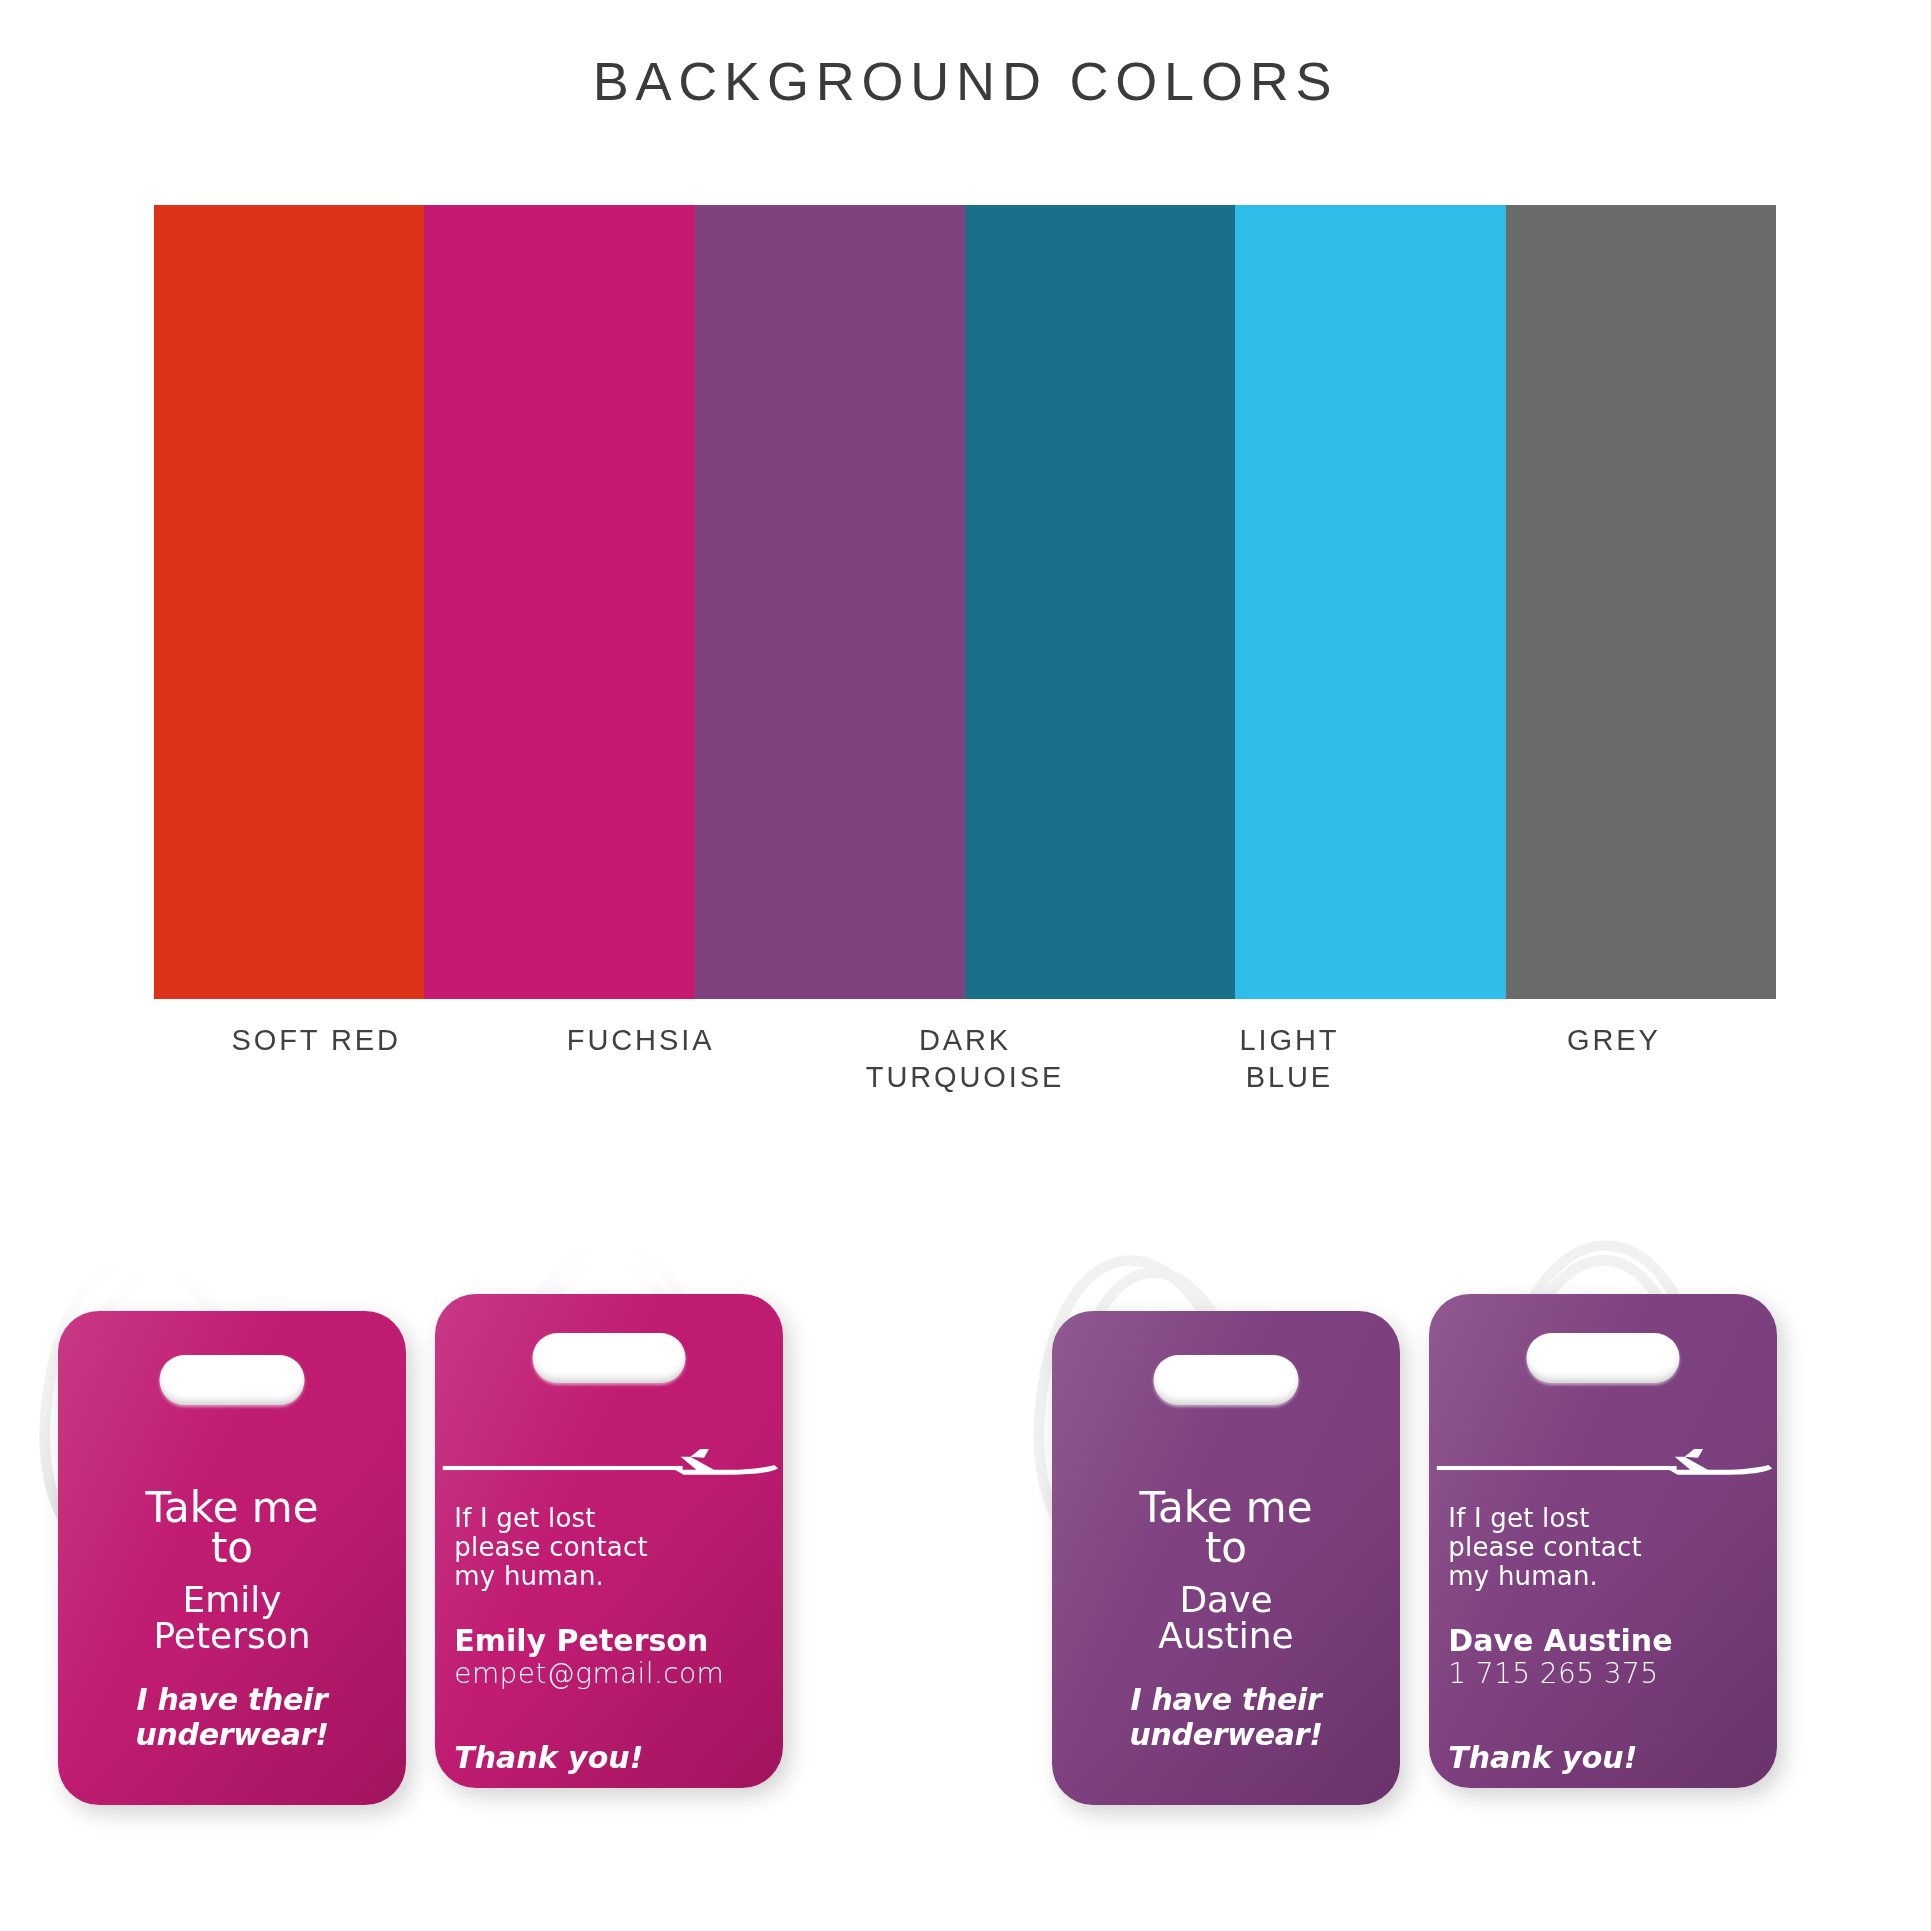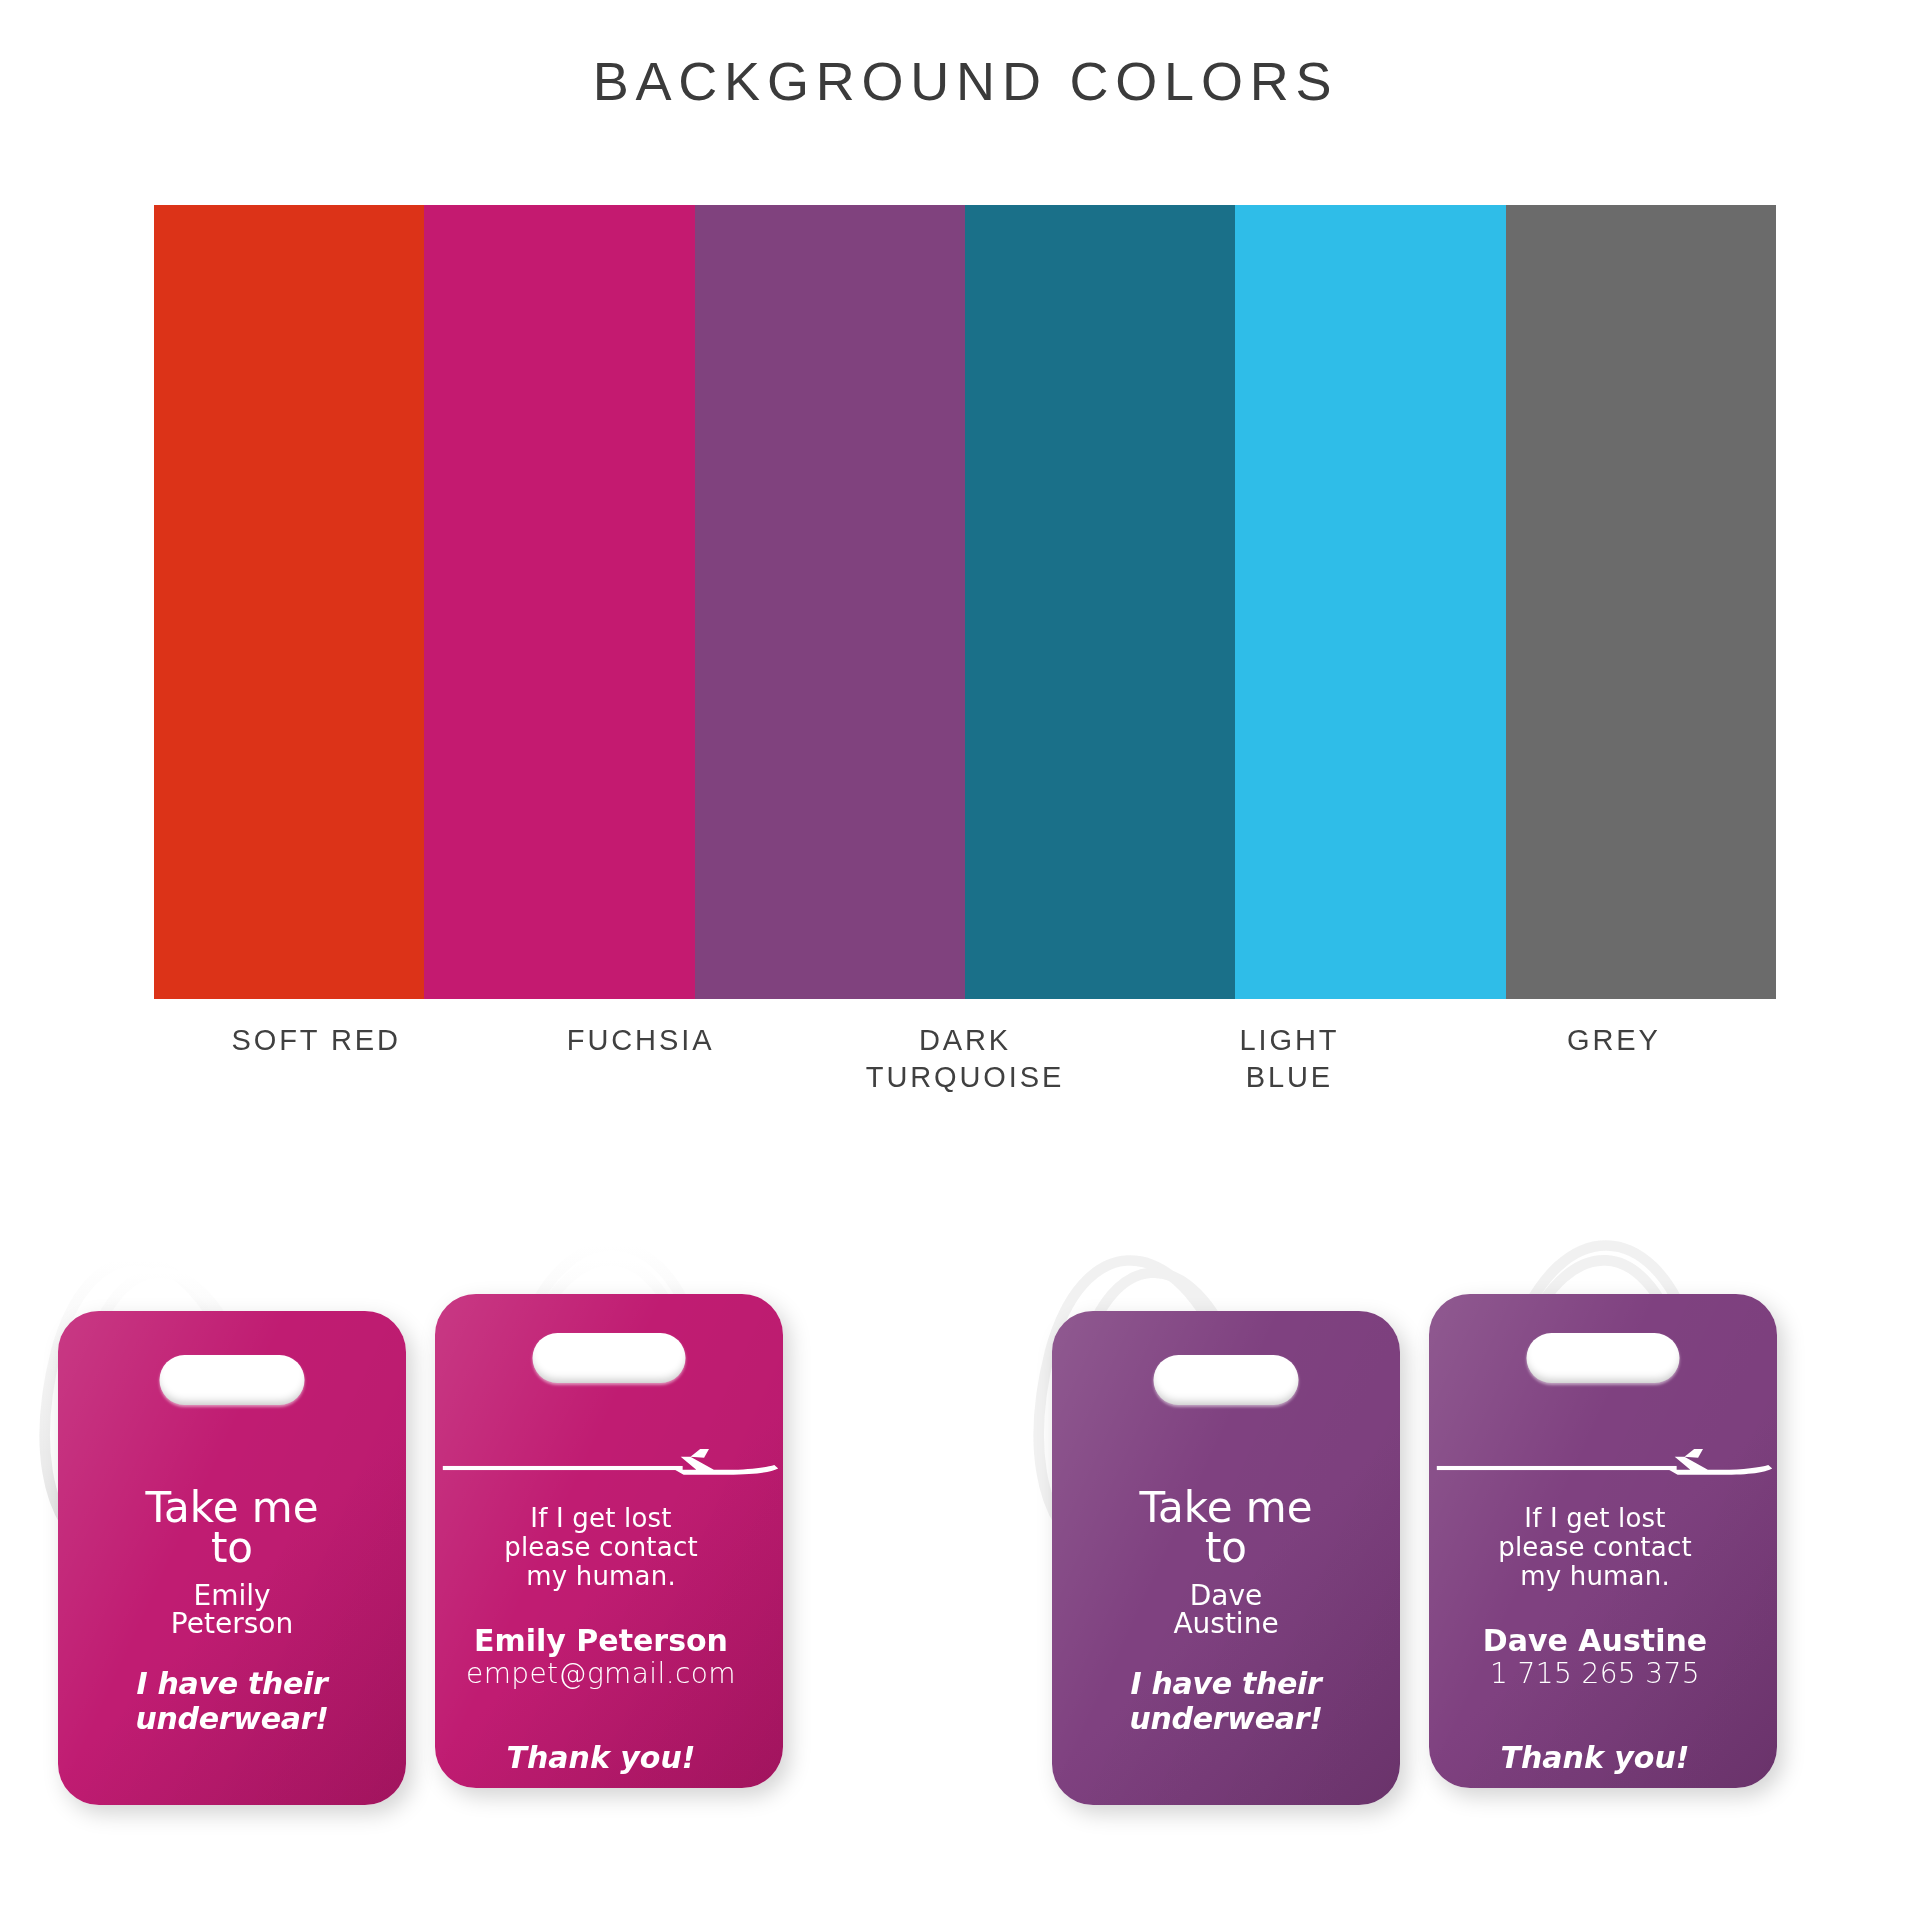--- a/index.html
+++ b/index.html
@@ -107,21 +107,21 @@
     font-size:42px; font-weight:400; line-height:0.98;
     letter-spacing:0px;
   }
   .t-to{
     font-family:"DejaVu Sans", sans-serif;
     font-size:42px; font-weight:400; line-height:1.05;
     margin-top:-1.9px;
   }
   .t-name{
     font-family:"DejaVu Sans", sans-serif;
-    font-size:28px; font-weight:400; line-height:1.0;
+    font-size:36px; font-weight:400; line-height:1.0;
     margin-top:11.6px;
     white-space:pre-line;
   }
   .t-tagline{
     font-family:"DejaVu Sans", sans-serif;
     font-style:italic; font-weight:bold;
     font-size:30px; line-height:1.16;
     margin-top:29px;
     white-space:pre-line;
     letter-spacing:-0.3px;
@@ -129,21 +129,21 @@
 
   
   .plane-rule{
     position:absolute;
     left:0; right:0; top:151px;
     height:39px;
   }
   .back-text{
     position:absolute;
     left:0; right:16px; top:210px;
-    text-align:center;
+    text-align:left;
     color:#ffffff;
     padding:0 19.3px;
   }
   .b-lost{
     font-family:"DejaVu Sans", sans-serif;
     font-size:26px; font-weight:400; line-height:1.12;
     white-space:pre-line;
     letter-spacing:0.2px;
   }
   .b-name{

